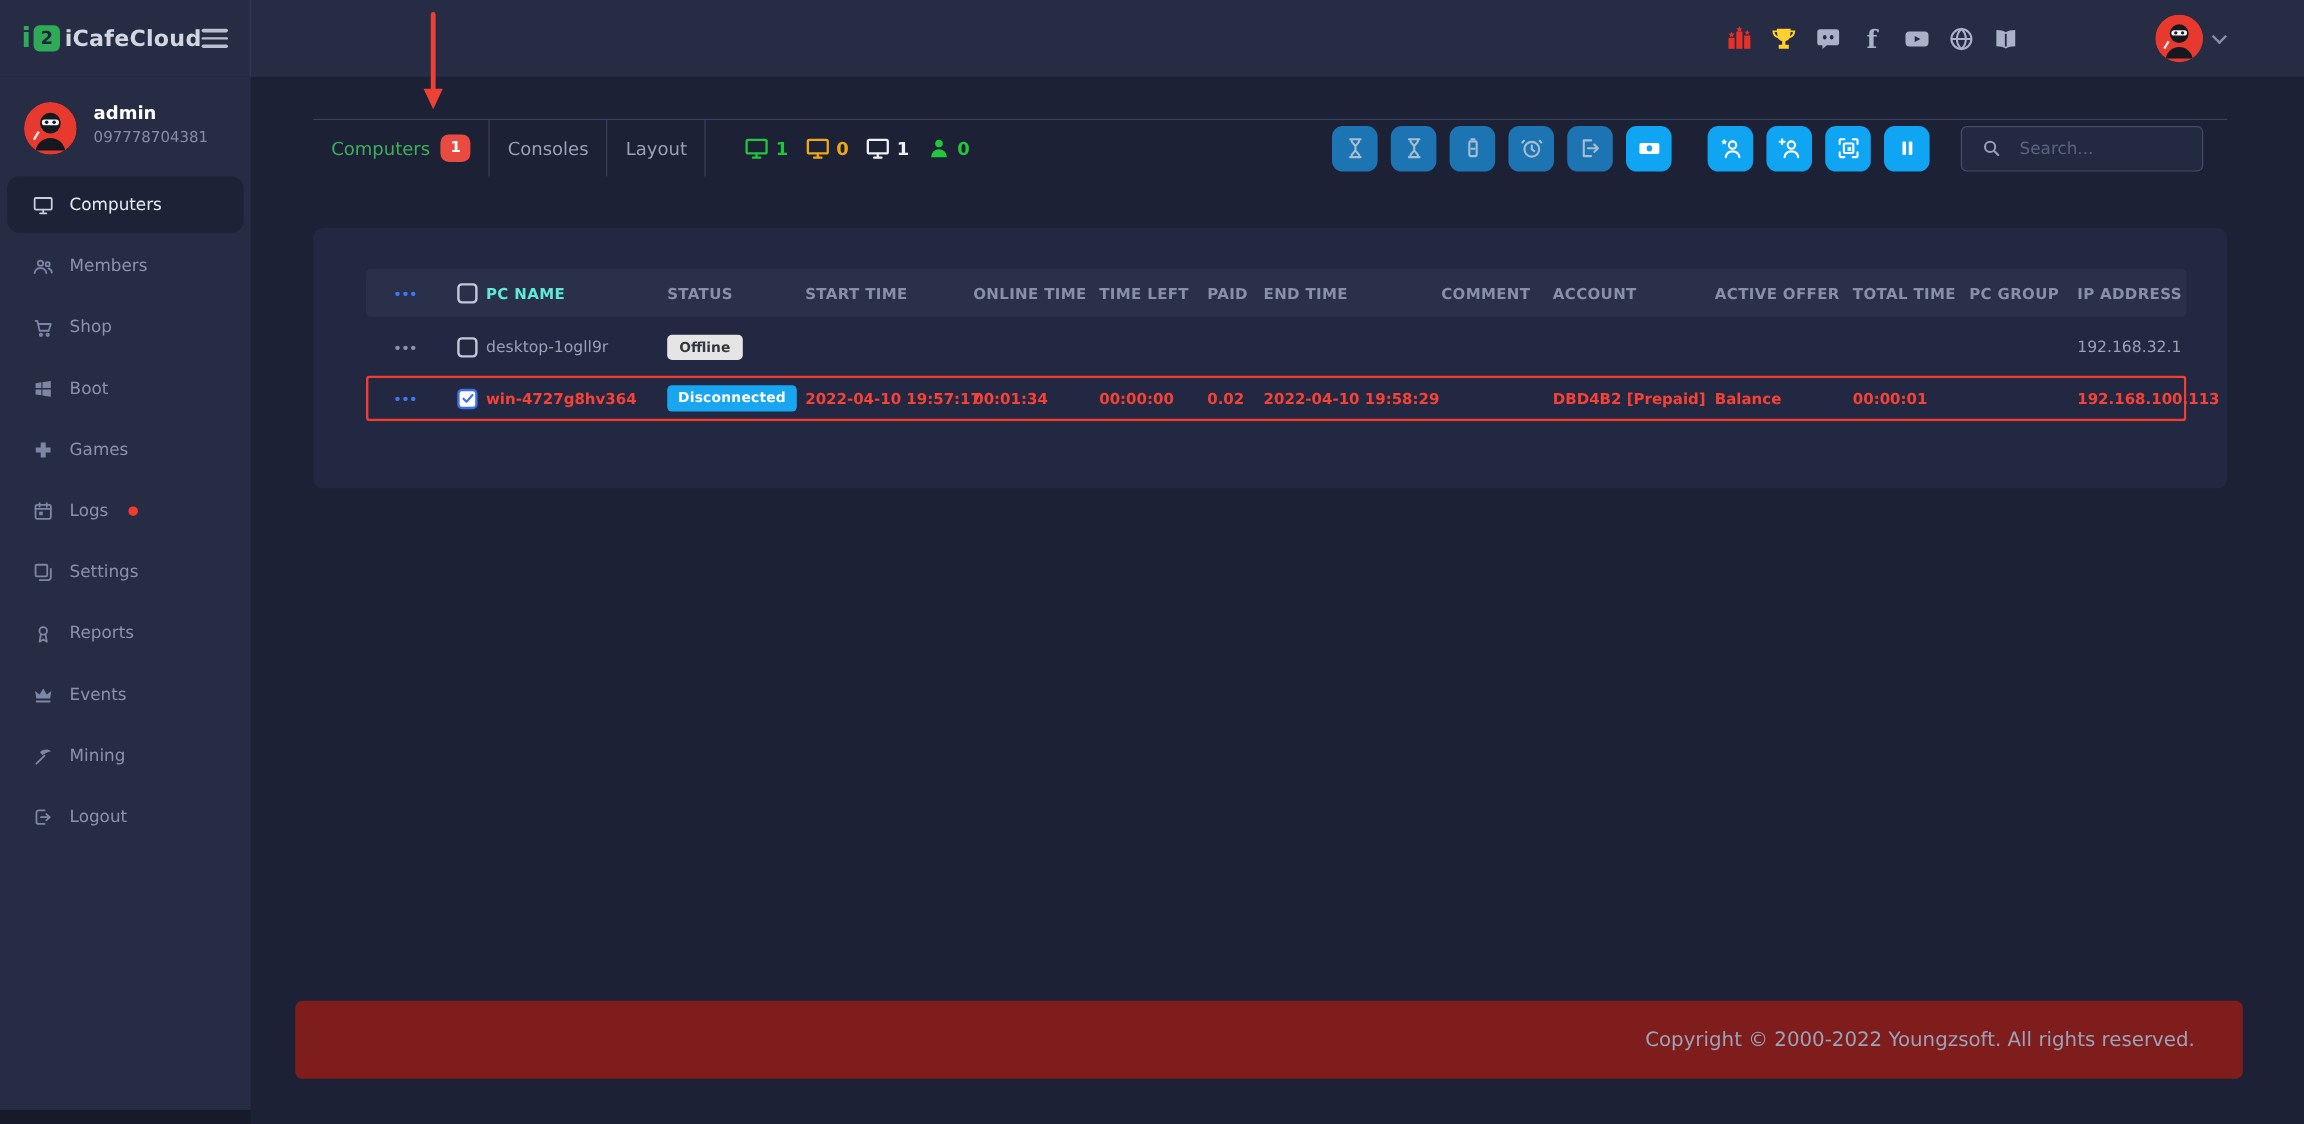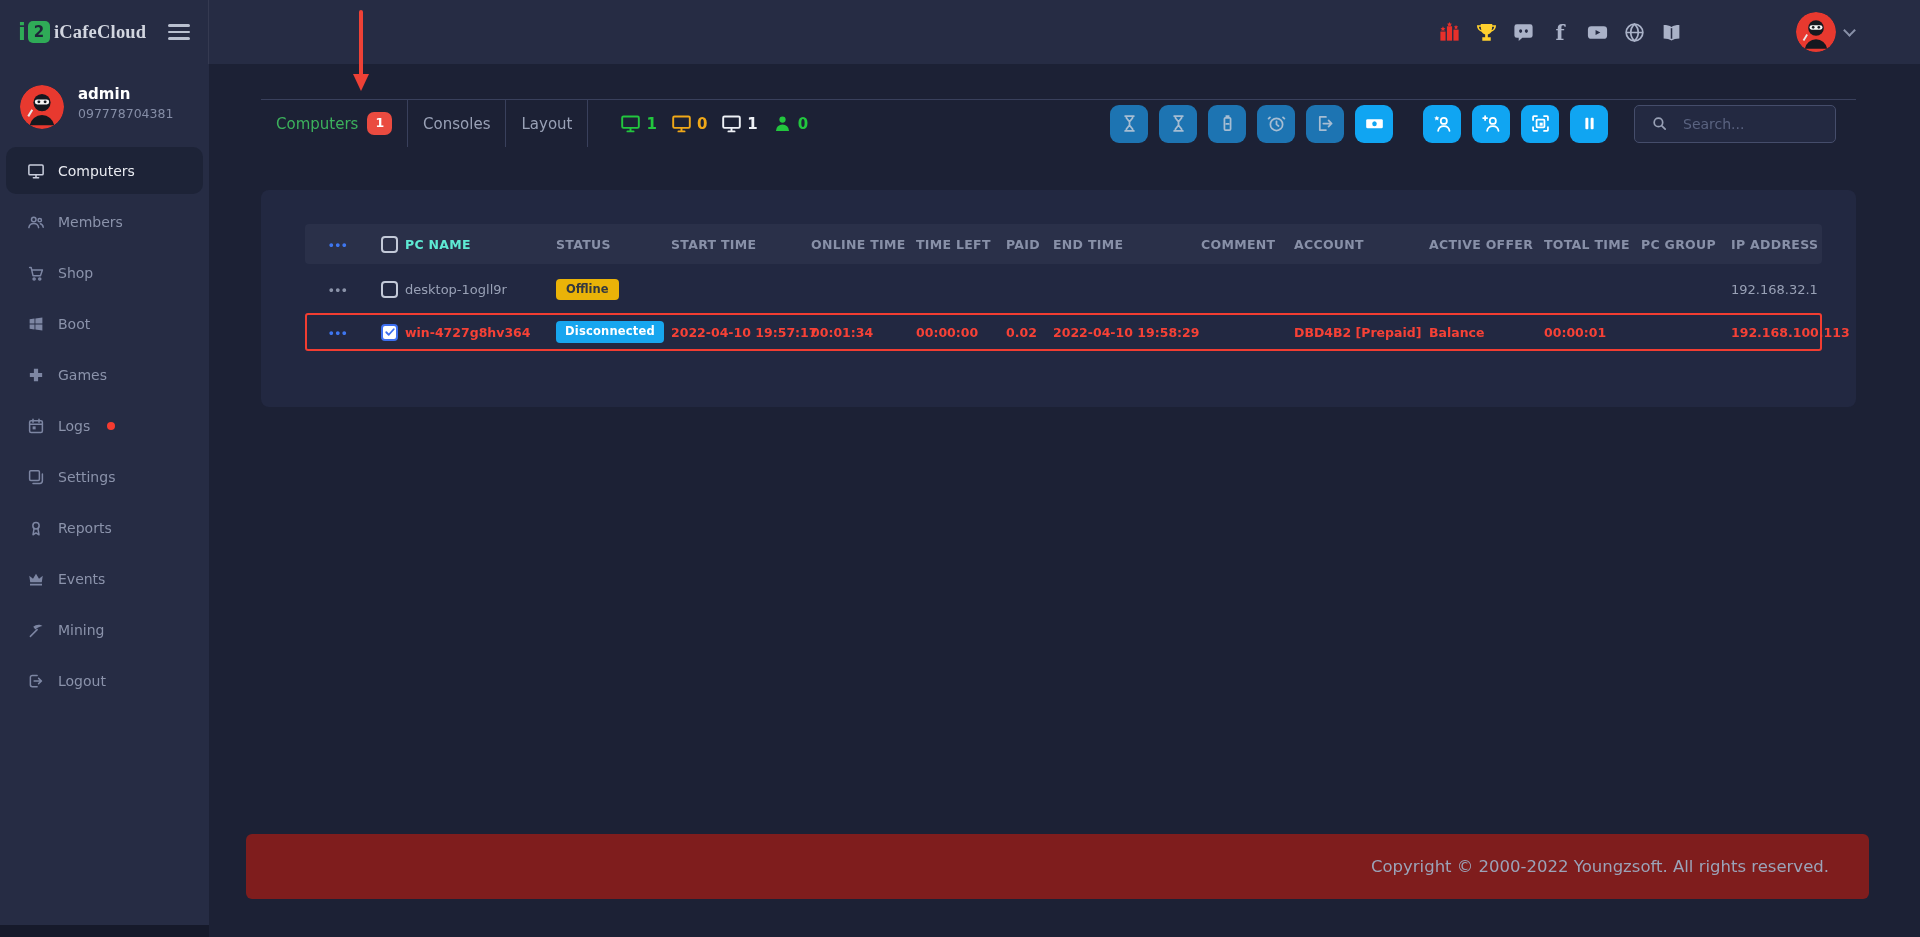--- a/index.html
+++ b/index.html
@@ -22,21 +22,21 @@
     width:209px; height:100%; display:flex; align-items:center;
     justify-content:space-between; padding:0 18px 0 18px;
     border-right:1px solid rgba(255,255,255,.07);
   }
   .logo { display:flex; align-items:center; gap:1px; cursor:pointer; }
   .logo-i { color:#2fab57; font-weight:700; font-size:23px; margin-right:1px; }
   .logo-box {
     background:#2fab57; color:#1e2439; width:22px; height:22px; border-radius:5px;
     font-weight:700; font-size:15px; display:grid; place-items:center;
   }
-  .logo-text { color:#d2d6e0; font-weight:700; font-size:18.5px; letter-spacing:.2px; margin-left:3px;font-family:Liberation Serif, serif; }
+  .logo-text { color:#d2d6e0; font-weight:700; font-size:18.5px; letter-spacing:.2px; margin-left:3px; }
   .hamburger { width:22px; cursor:pointer; background:none; border:none; }
   .hamburger span { display:block; height:2.5px; background:#b9c0d0; border-radius:2px; margin:4px 0; }
 
   .top-icons { position:absolute; right:237px; top:0; height:64px; display:flex; align-items:center; gap:13px; }
   .tico { width:24px; height:24px; color:#aab2c8; cursor:pointer; background:none; border:none; display:grid; place-items:center; }
   .tico svg { width:23px; height:23px; }
   .tico.red { color:#e8302a; }
   .tico.gold { color:#ffd02e; }
   .fb { color:#aab2c8; font-weight:700; font-size:21px; font-family:"DejaVu Serif", serif; line-height:1; }
 
@@ -120,21 +120,21 @@
   .trow.alert {
     height:38px; margin-top:5px; color:#f64136; font-weight:700; font-size:12.5px;
     box-shadow:inset 0 0 0 2px #f23d31; border-radius:3px;
   }
   .dots { font-size:13px; font-weight:700; letter-spacing:2px; cursor:pointer; background:none; border:none; }
   .dots.blue { color:#3e76f0; }
   .dots.gray { color:#8a92a8; }
   .cb { width:17px; height:17px; border:2px solid #c3c9d8; border-radius:4px; background:transparent; flex:none; cursor:pointer; }
   .cb.checked { border-color:#3e6ff0; background:#fff; display:grid; place-items:center; }
   .cb.checked svg { width:12px; height:12px; }
-  .badge-offline { display:inline-block; background:#eab308; color:#33383f; font-size:11.5px; font-weight:600; padding:5px 10px; border-radius:4px; line-height:1; }
+  .badge-offline { display:inline-block; background:#e5e5e5; color:#33383f; font-size:11.5px; font-weight:600; padding:5px 10px; border-radius:4px; line-height:1; }
   .badge-disc { display:inline-block; background:#17a6ef; color:#fff; font-size:11.5px; font-weight:700; padding:5px 9px; border-radius:4px; line-height:1; letter-spacing:.2px; }
 
   
   .footer {
     position:absolute; left:37px; right:51px; bottom:38px; height:65px; background:#7f1d1d;
     border-radius:6px; display:flex; align-items:center; justify-content:flex-end;
     padding-right:40px; font-size:16.5px; color:#9ba3b8;
   }
 </style>
 </head>

